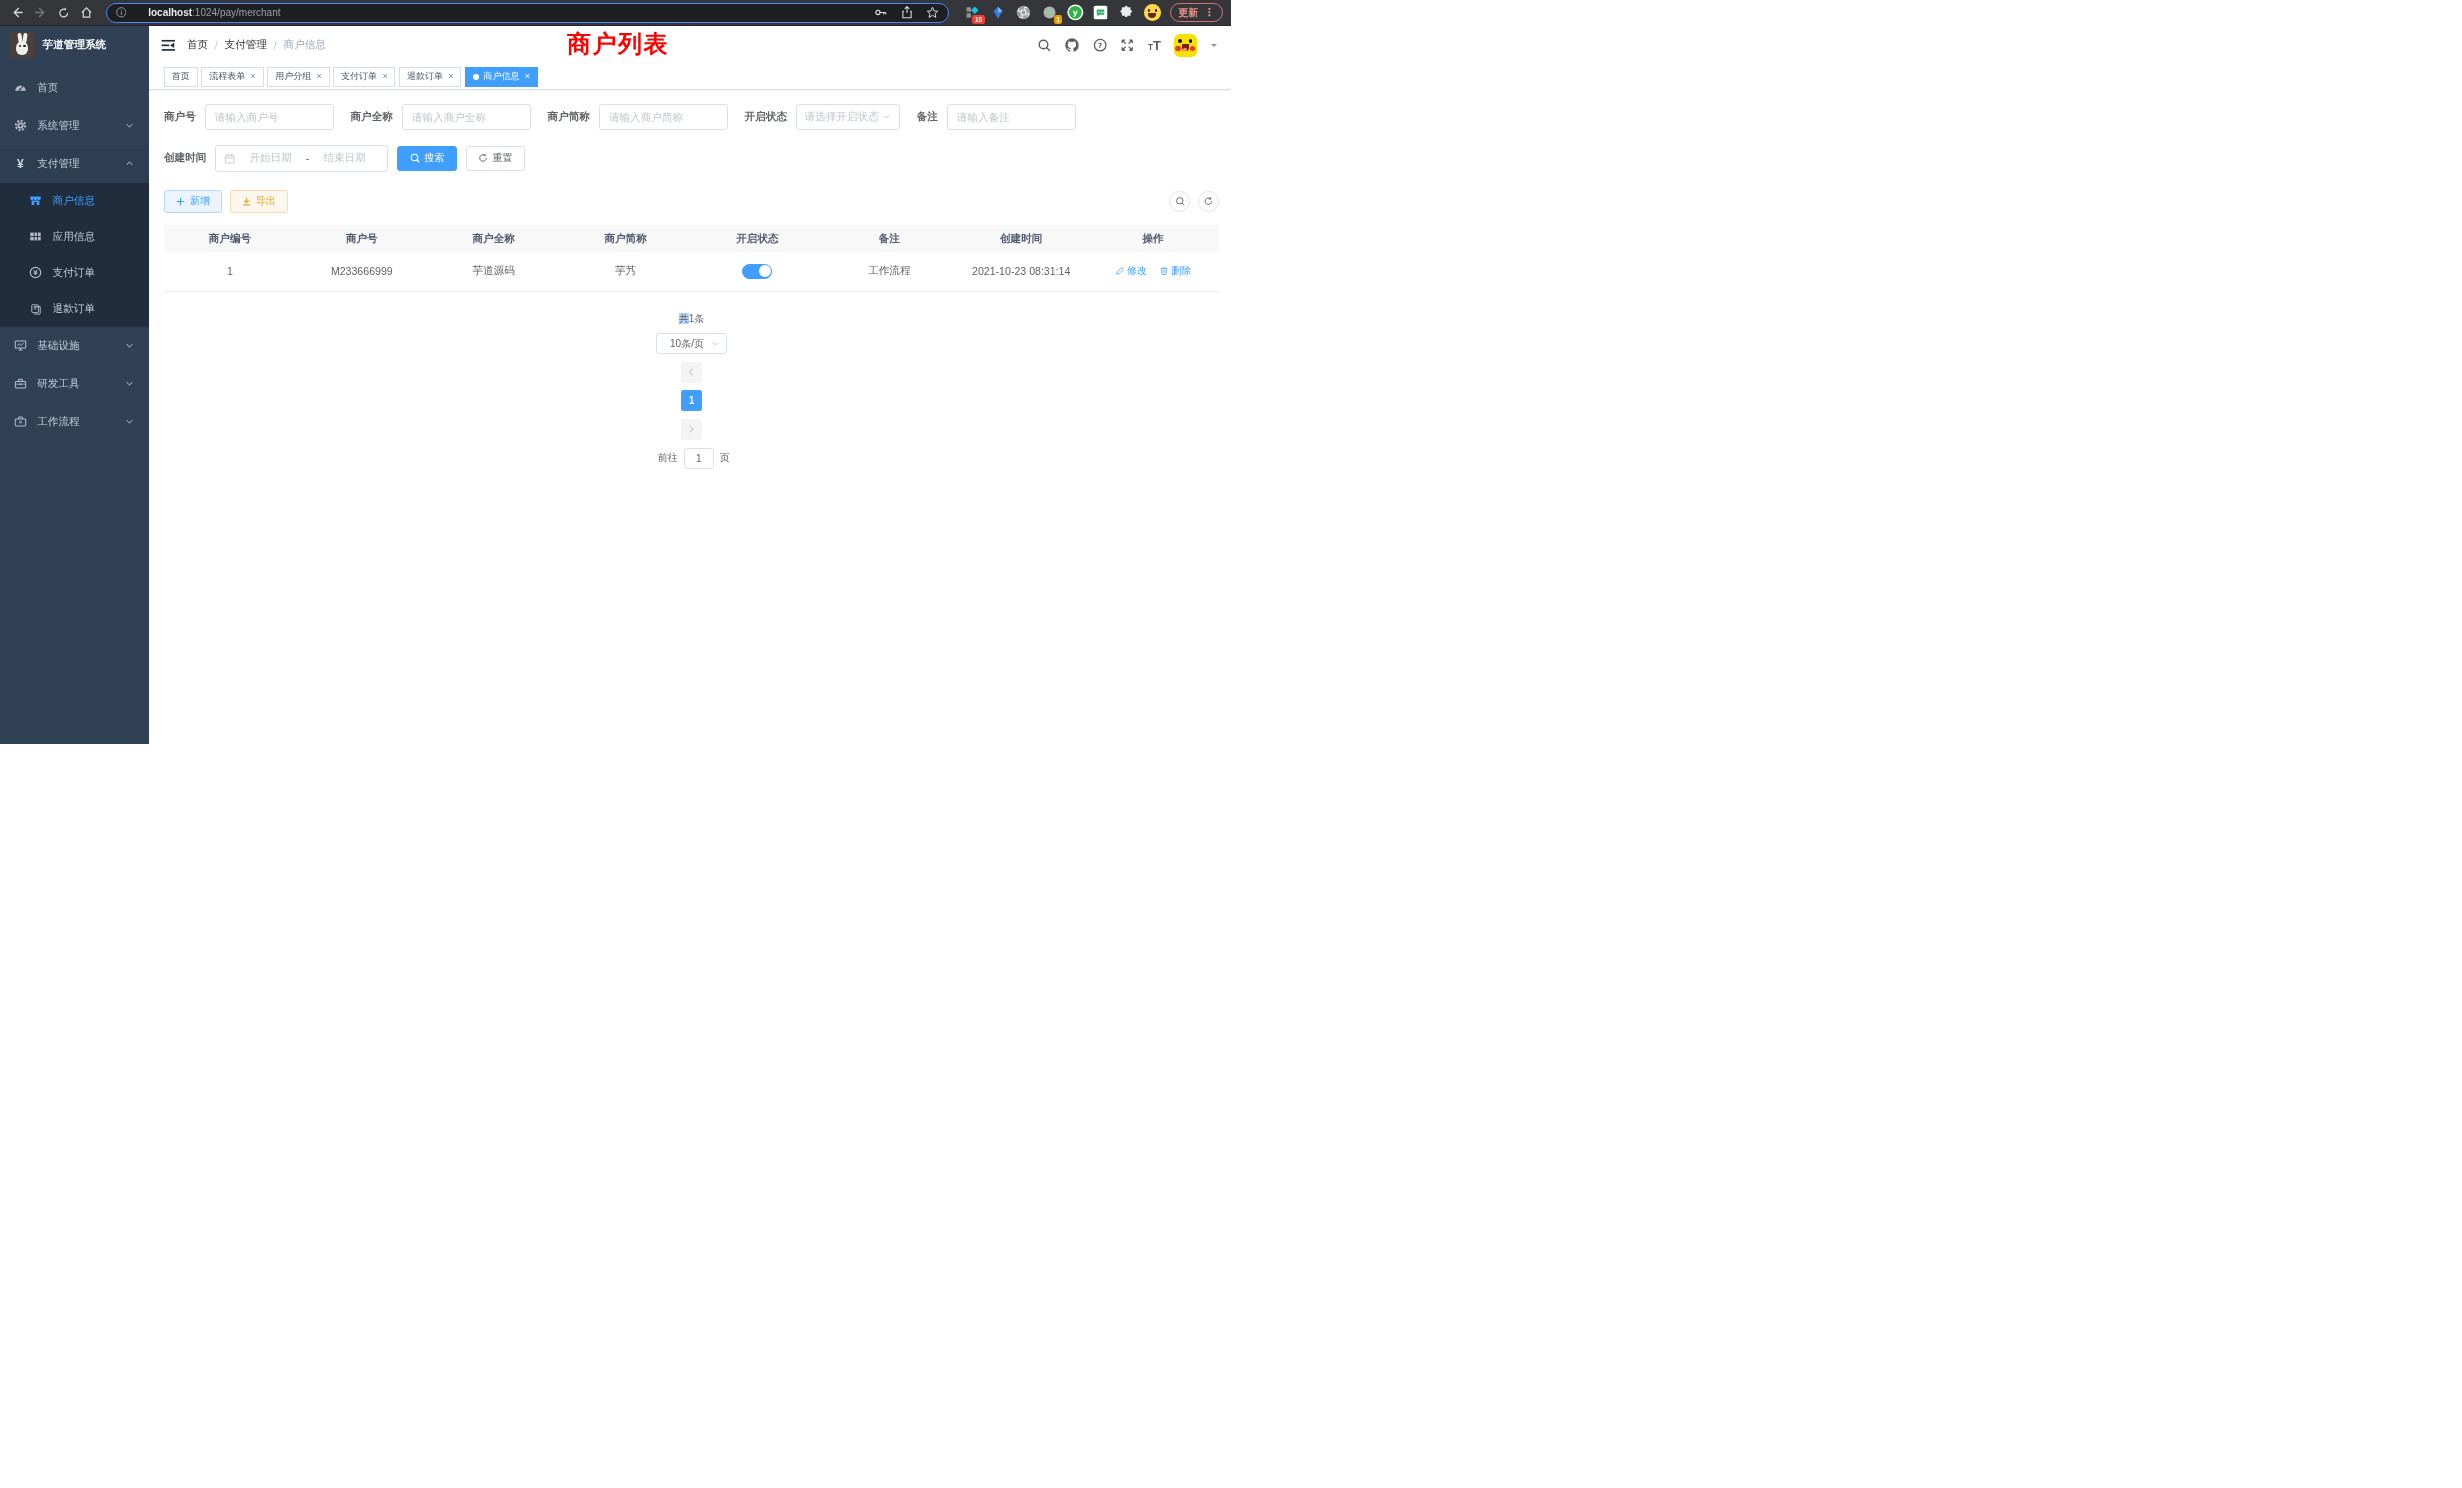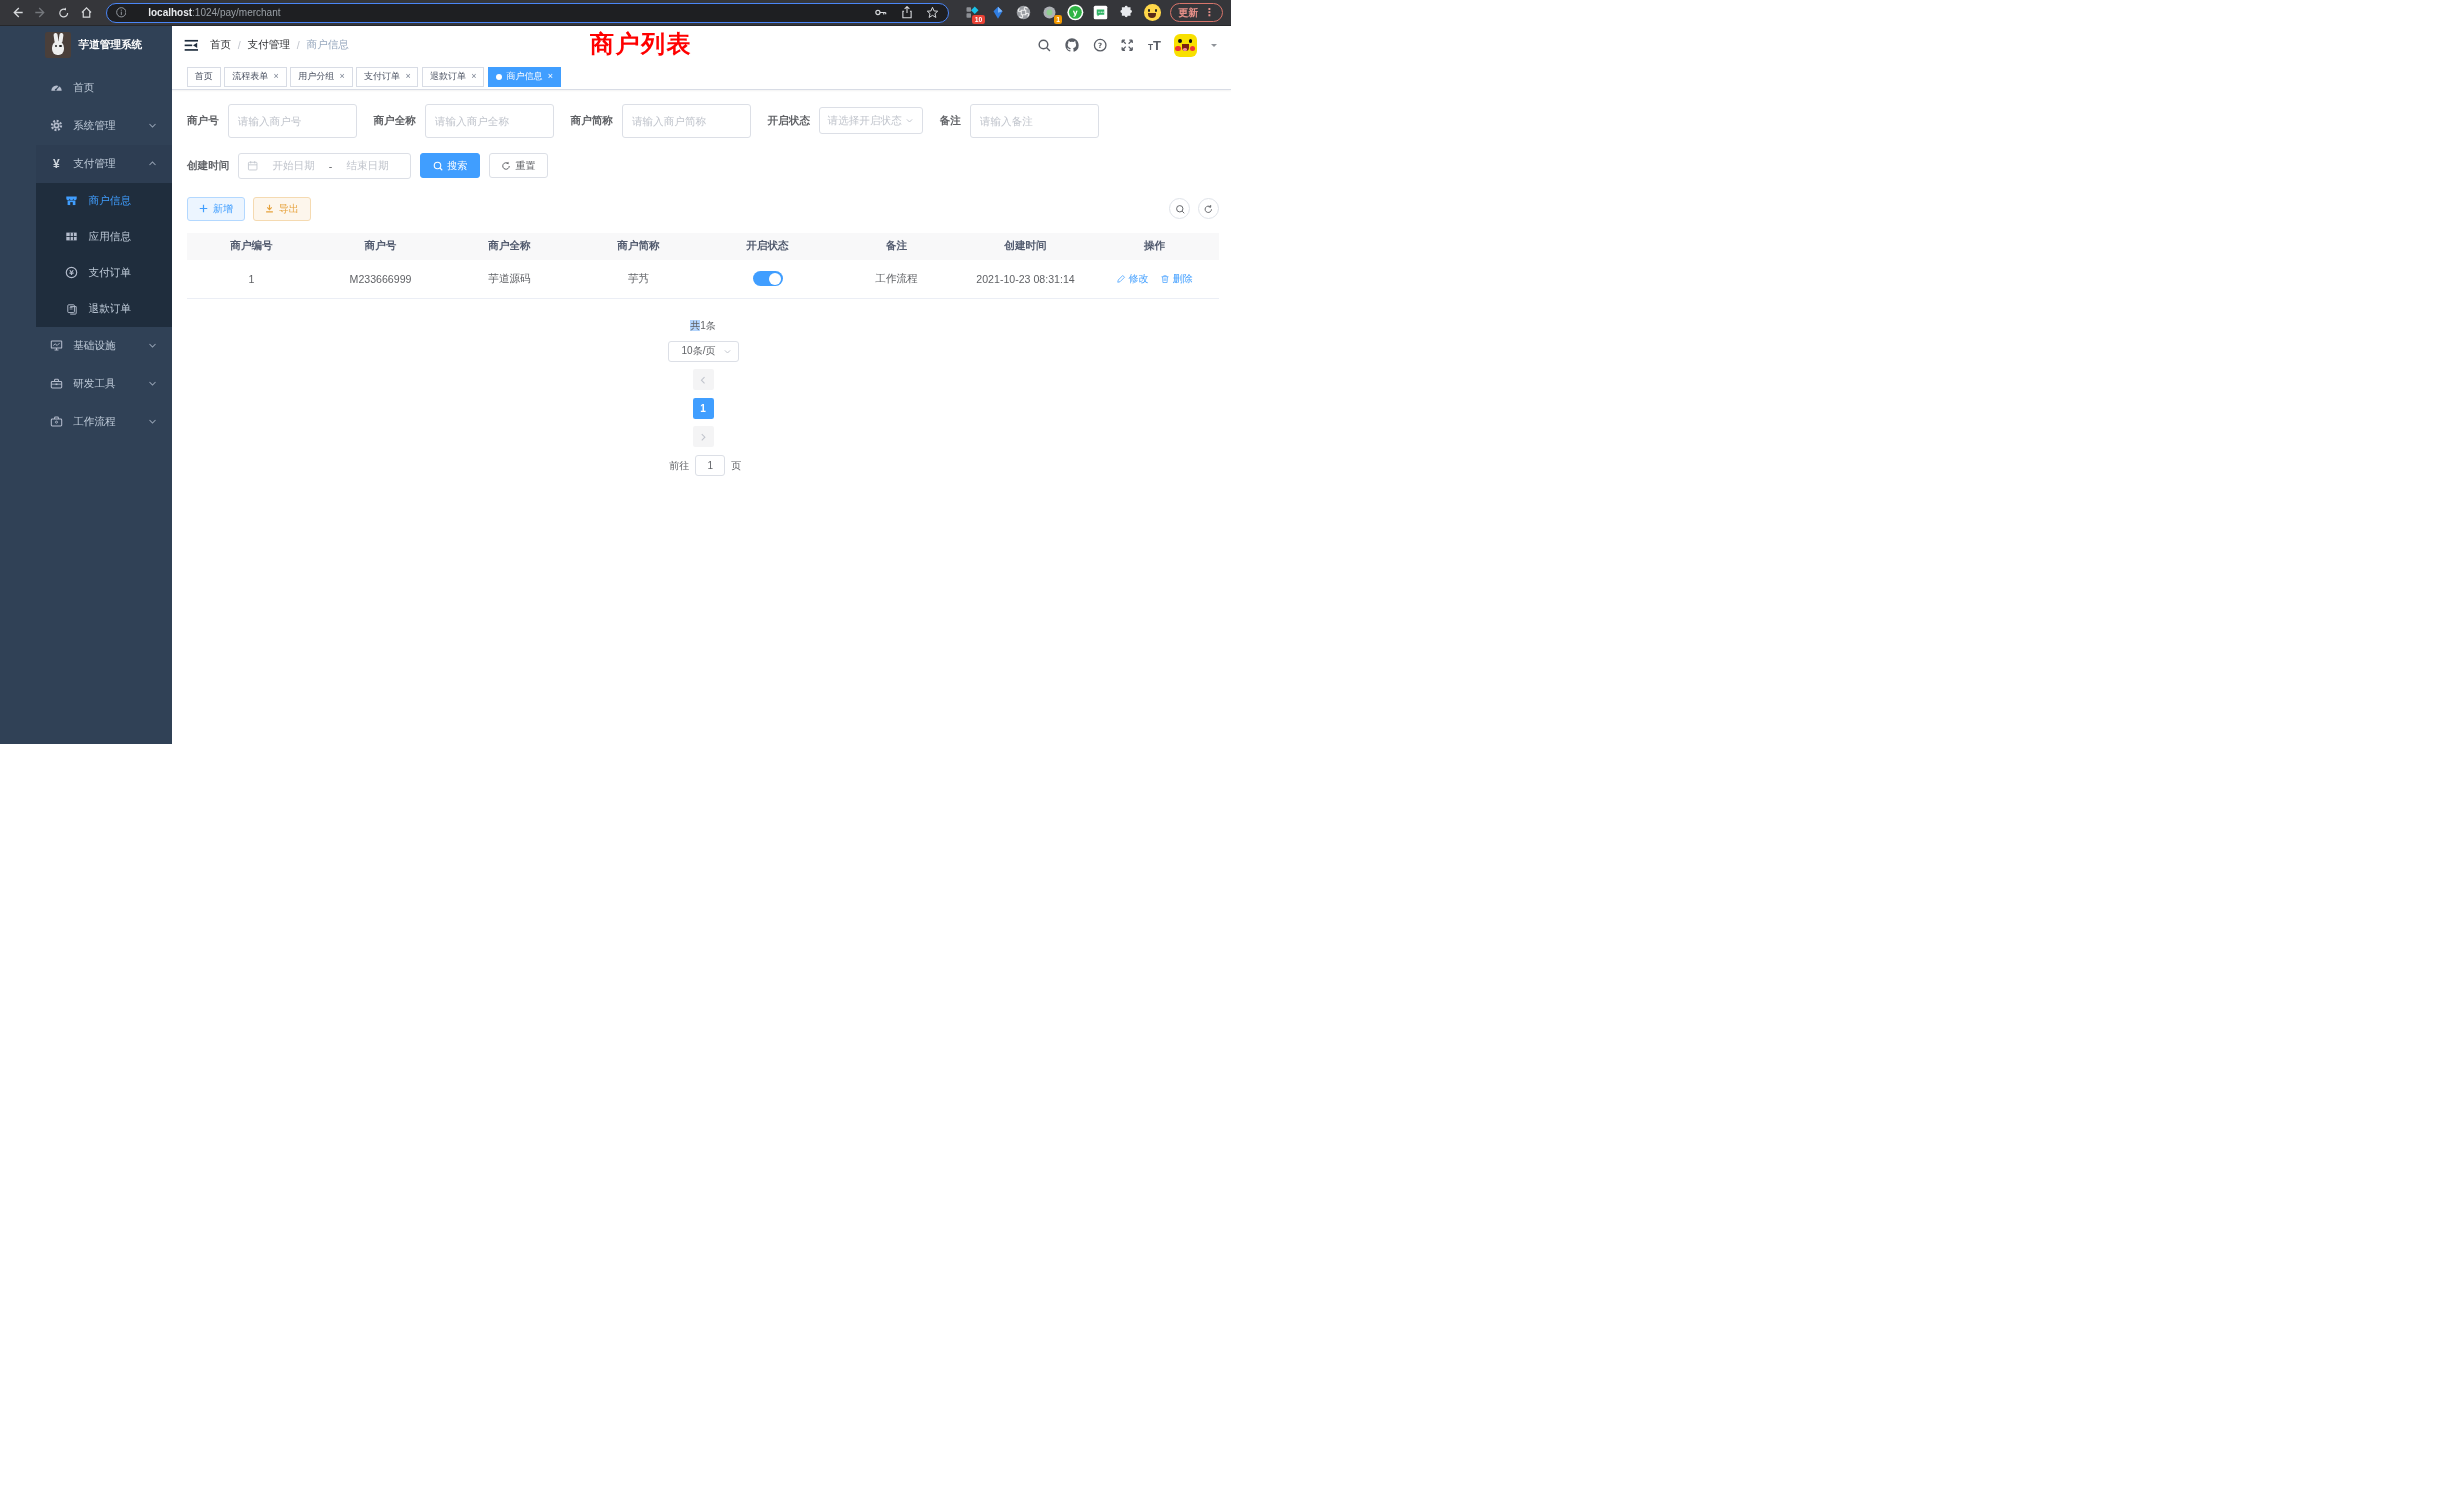--- a/index.html
+++ b/index.html
@@ -22,21 +22,21 @@
   .badge { position:absolute; bottom:-3px; font-size:6.8px; font-weight:bold; color:#fff;
     border-radius:2.3px; padding:0 2.3px; line-height:9px; }
   .badge.red { right:-3.8px; background:#e94235; }
   .badge.orange { right:-4.5px; background:#f29900; }
   .update-pill { flex:none; display:flex; align-items:center; gap:6px; border:1.5px solid #d8756b;
     color:#e69089; border-radius:11.4px; padding:1.5px 7.6px; font-size:10px; font-weight:bold; }
   .vdots { letter-spacing:0; font-size:10.6px; line-height:1; }
 
   
   .app { display:flex; height:719px; }
-  .sidebar { width:172px; background:#304156; color:#bfcbd9; flex:none; overflow:hidden;padding-left:36px; }
+  .sidebar { width:149px; background:#304156; color:#bfcbd9; flex:none; overflow:hidden; }
   .logo-bar { height:38px; display:flex; align-items:center; padding-left:9px; }
   .logo-img { width:26px; height:26px; border-radius:2.3px; background:#4a3f3a; position:relative; overflow:hidden; flex:none;}
   .logo-title { color:#fff; font-weight:bold; font-size:10.6px; margin-left:7.6px; white-space:nowrap; }
   .menu { margin-top:4.5px; }
   .menu-item { height:38px; display:flex; align-items:center; padding:0 13.6px; font-size:10.6px; cursor:pointer; }
   .menu-item .mi-icon { width:13.6px; display:flex; justify-content:center; color:#b4bccc; margin-right:10px; flex:none;}
   .menu-item .mi-label { flex:1; }
   .menu-item .chev { color:#97a4b5; margin-right:1.5px; }
   .menu-item.opened { background:#2d3d52; }
   .submenu { background:#1f2d3d; }
@@ -68,21 +68,21 @@
   .tag .tclose { margin-left:5.3px; font-size:9px; color:#7d8594; line-height:1; }
   .tag.active { background:#409eff; border-color:#409eff; color:#fff; }
   .tag.active .tclose { color:#fff; }
   .tag .dot { width:6px; height:6px; border-radius:50%; background:#fff; margin-right:4.5px; }
 
   
   .content { padding:13.6px 12px 0 15px; flex:1; }
   .filter-row { display:flex; align-items:center; margin-bottom:15px; }
   .fgroup { display:flex; align-items:center; margin-right:16.7px; }
   .flabel { font-size:10.6px; font-weight:bold; color:#606266; margin-right:9px; white-space:nowrap; }
-  .finput { width:129px; height:26.5px; border:0.8px solid #dcdfe6; border-radius:3px; padding:16px 9px;
+  .finput { width:129px; height:26.5px; border:0.8px solid #dcdfe6; border-radius:3px; padding:9px 9px;
     font-size:10.6px; color:#606266; font-family:inherit; }
   .finput::placeholder { color:#c0c4cc; }
   .fselect { width:104px; height:26.5px; border:0.8px solid #dcdfe6; border-radius:3px; padding:0 7.6px;
     display:flex; align-items:center; color:#c0c4cc; font-size:10.6px; cursor:pointer; }
   .fselect .ph { flex:1; }
   .date-range { width:173px; height:26.5px; border:0.8px solid #dcdfe6; border-radius:3px;
     display:flex; align-items:center; padding:0 7.6px; gap:0; color:#c0c4cc; font-size:10.6px; }
   .date-range .dph { flex:1; text-align:center; }
   .btn { height:25px; border-radius:3px; font-size:10px; display:inline-flex; align-items:center;
     gap:4.5px; padding:0 11.4px; cursor:pointer; border:0.8px solid #dcdfe6; background:#fff; color:#606266; }

